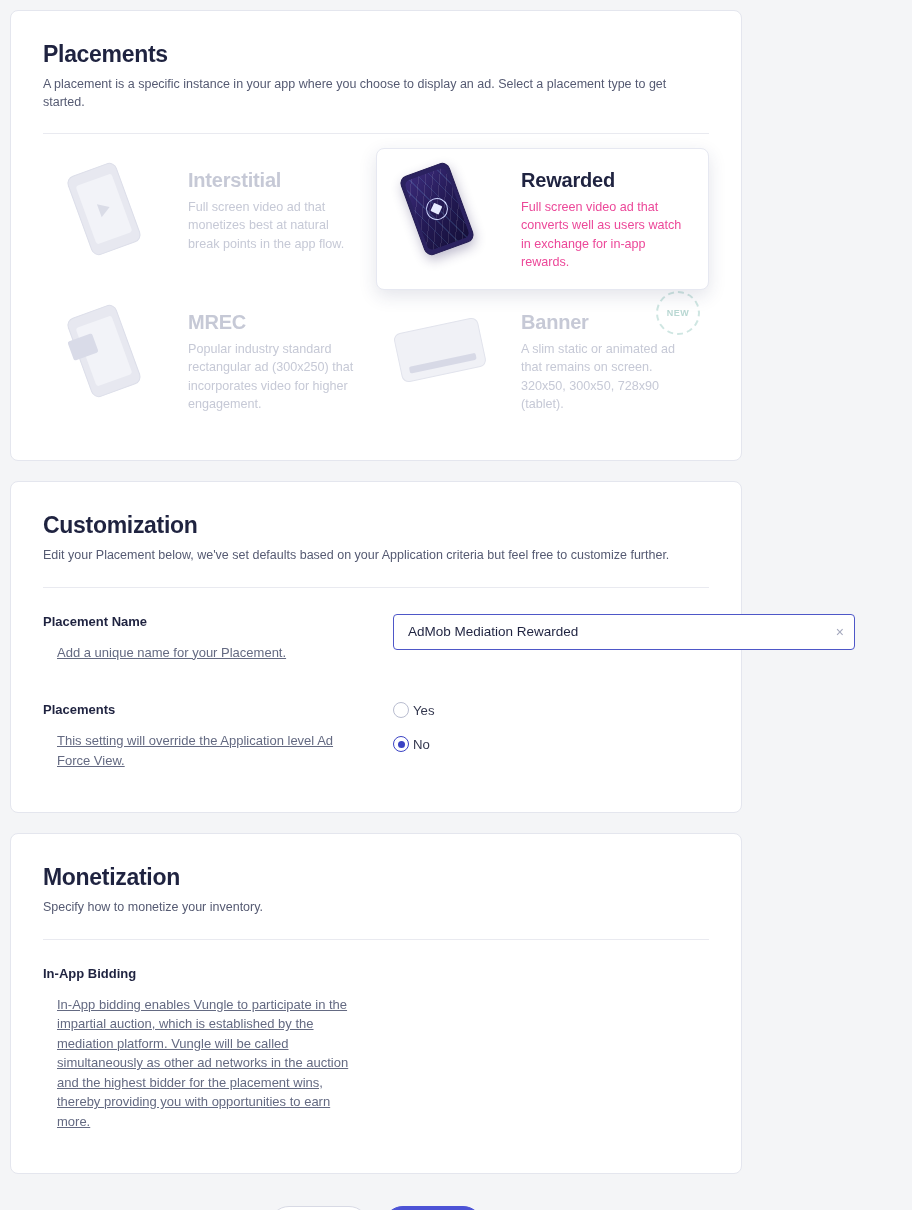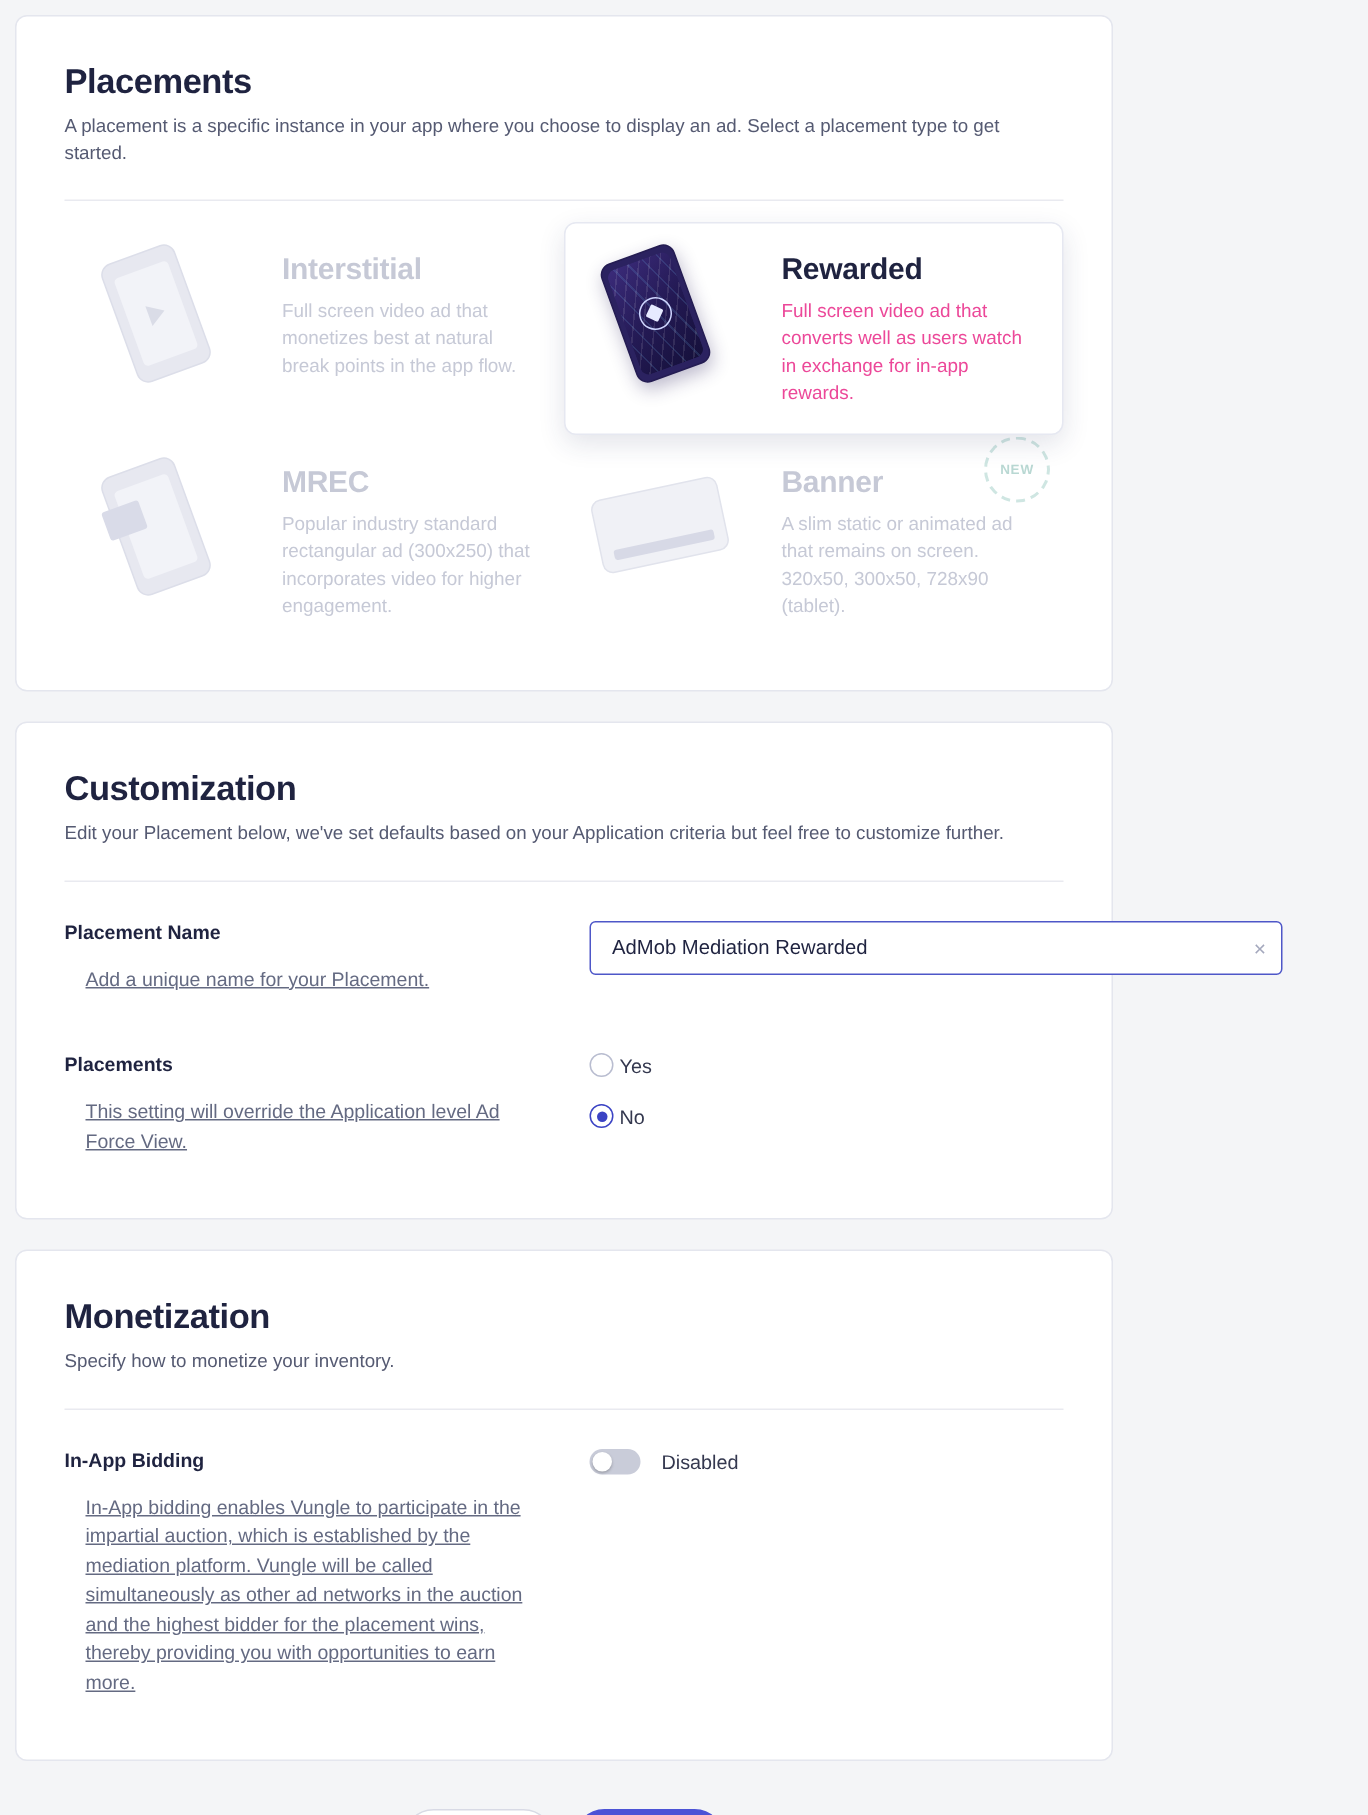--- a/index.html
+++ b/index.html
@@ -433,28 +433,20 @@
   <div class="card">
     <h1 class="section-title">Monetization</h1>
     <p class="section-sub">Specify how to monetize your inventory.</p>
     <div class="divider"></div>
 
     <div class="form-row">
       <div class="form-label">
         <p class="lbl">In-App Bidding</p>
         <p class="hint">In-App bidding enables Vungle to participate in the impartial auction, which is established by the mediation platform. Vungle will be called simultaneously as other ad networks in the auction and the highest bidder for the placement wins, thereby providing you with opportunities to earn more.</p>
       </div>
-      <div class="form-control">
-        <div class="toggle-line">
-          <span class="toggle">
-            <span class="knob"></span>
-          </span>
-          <span class="toggle-label">Disabled</span>
-        </div>
-      </div>
     </div>
   </div>
 
   <div class="footer">
     <div class="btn btn-secondary">Back</div>
     <div class="btn btn-primary">Continue</div>
   </div>
 
 </div>
 

